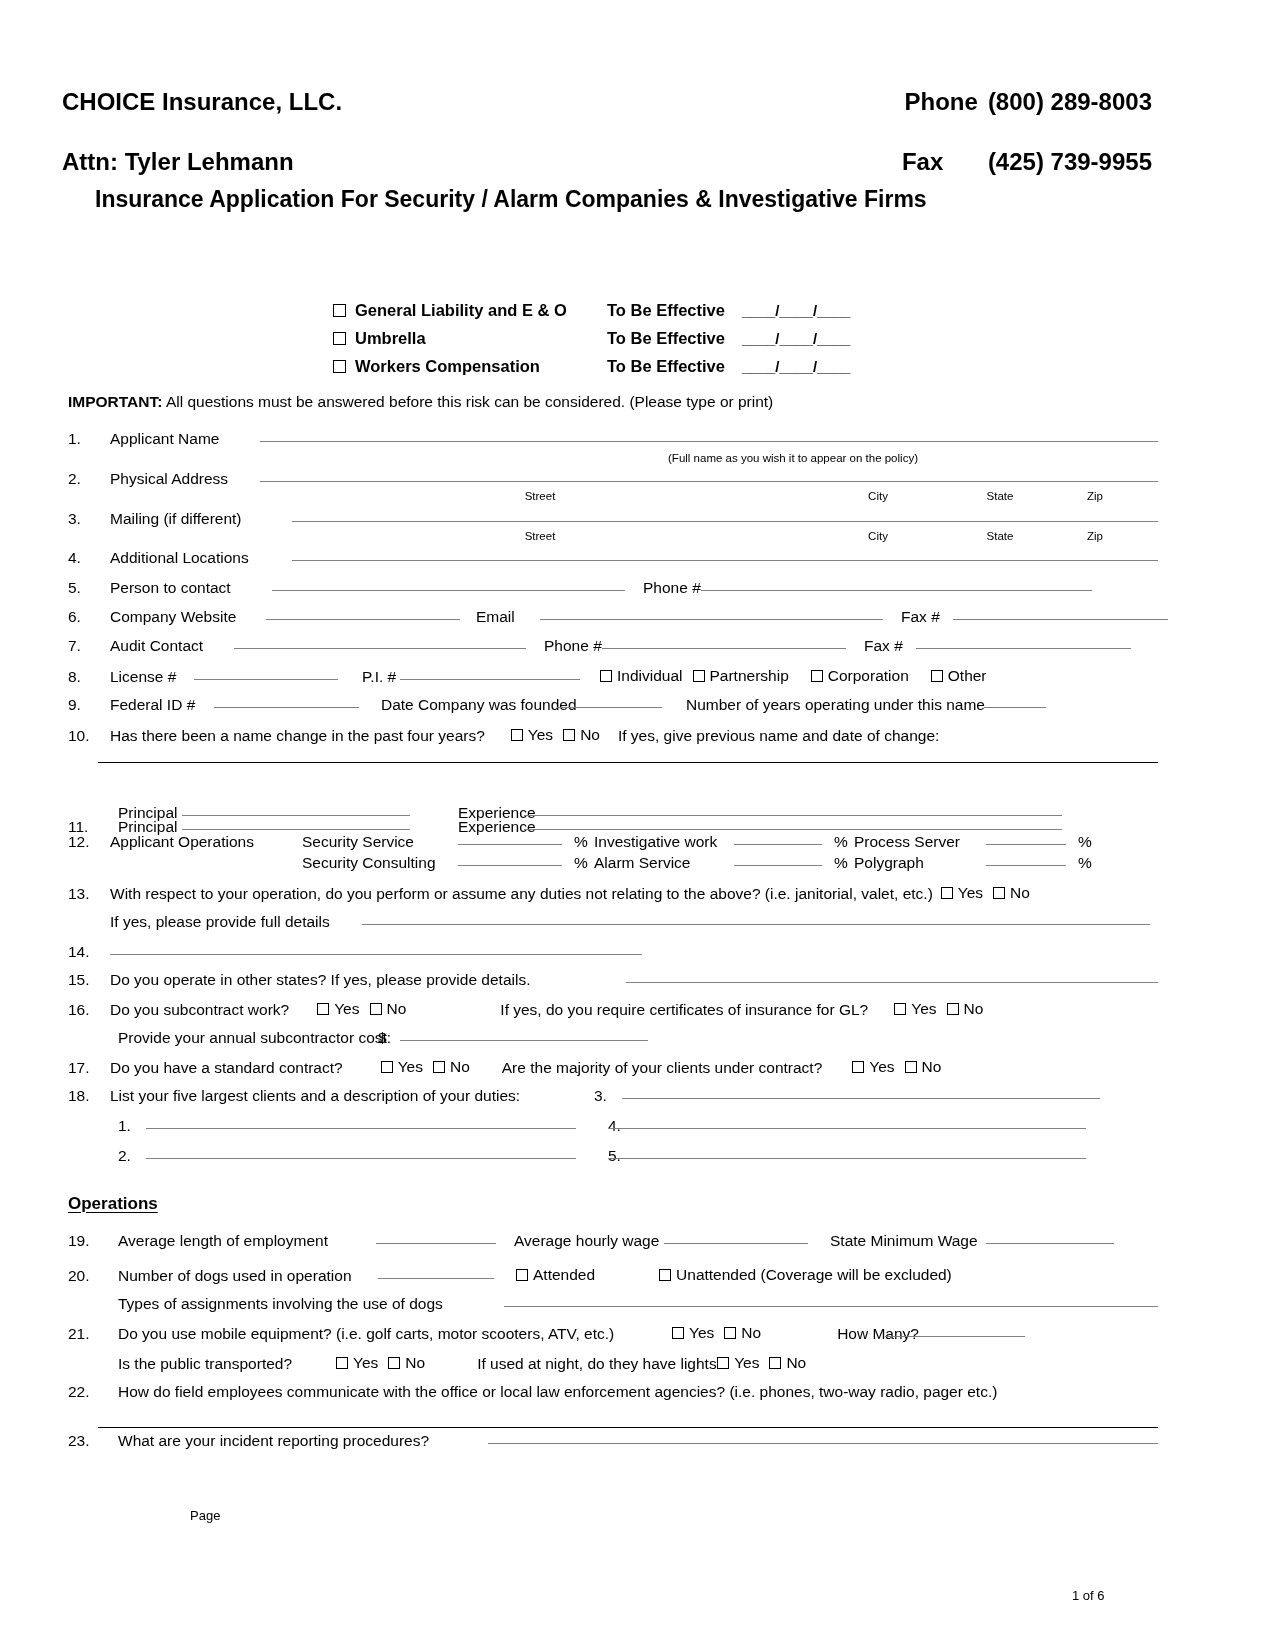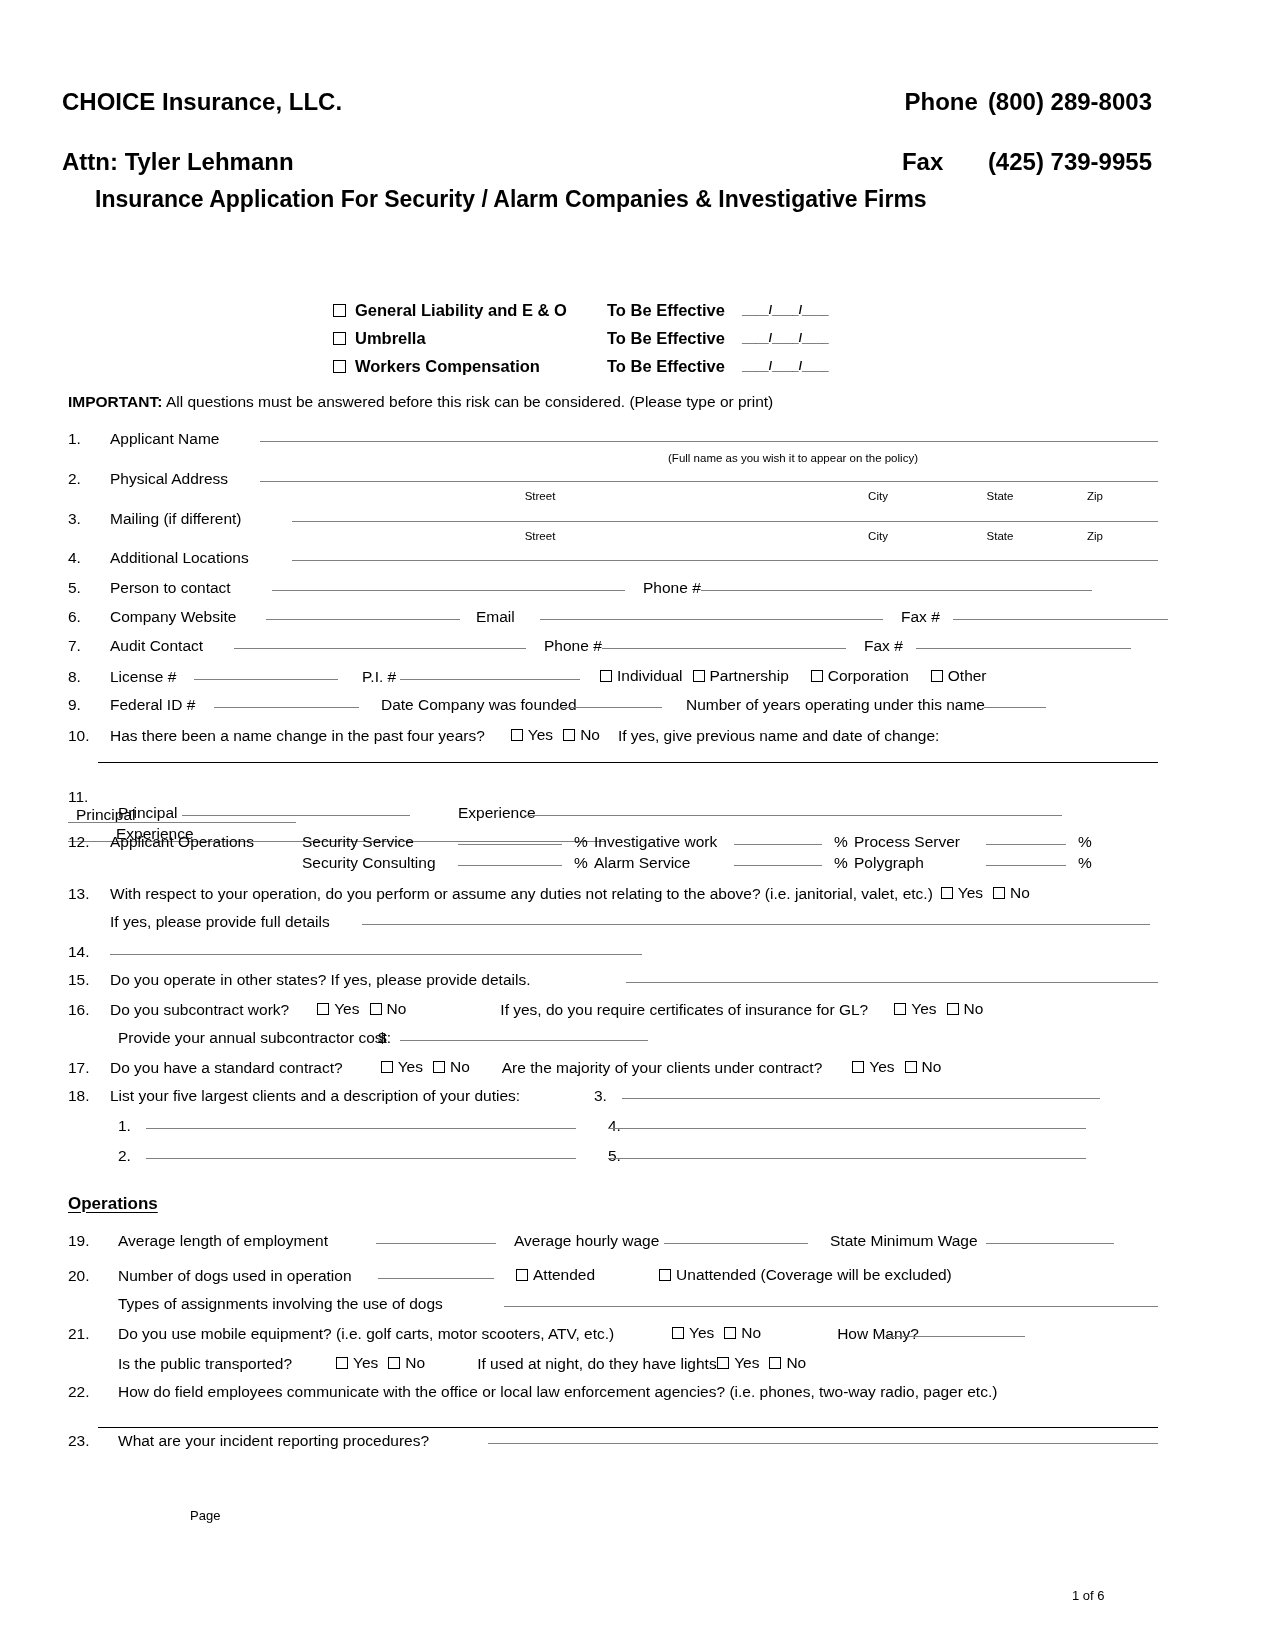--- a/index.html
+++ b/index.html
@@ -34,21 +34,21 @@
     position: absolute; left: 95px; top: 186px;
     font-size: 23px; font-weight: bold; white-space: nowrap;
   }
 
   
   .cov { position: absolute; left: 333px; top: 296px; }
   .cov-row { display: flex; align-items: center; height: 28px; font-size: 16.5px; font-weight: bold; }
   .cov-cb { margin-right: 9px; }
   .cov-name { width: 252px; }
   .cov-eff { width: 135px; }
-  .cov-date { letter-spacing: 0px; font-size: 12px; }
+  .cov-date { letter-spacing: 0px; font-size: 15px; }
 
   .chk {
     display: inline-block; width: 13px; height: 13px;
     border: 1.6px solid #000; background: #fff; vertical-align: middle;
     flex: 0 0 auto;
   }
   .chk-sm { width: 12px; height: 12px; border-width: 1.5px; }
 
   
   .important { position: absolute; left: 68px; top: 393px; font-size: 15.5px; }
@@ -231,21 +231,21 @@
       <span>Yes</span>
     </span>
     <span class="cbw">
       <span class="chk chk-sm"></span>
       <span>No</span>
     </span>
     <span style="margin-left:18px;">If yes, give previous name and date of change:</span>
   </div>
   <div class="ul ul-dk" style="position:absolute; left:98px; top:762px; width:1060px;"></div>
 
-  <div class="q" style="left:68px; top:788px;flex-direction:column;">
+  <div class="q" style="left:68px; top:818px;">
     <span class="qnum">11.</span>
     <span style="width:72px; padding-left:8px;">Principal</span>
     <span class="ul" style="width:228px;"></span>
     <span style="width:114px; padding-left:48px;">Experience</span>
     <span class="ul" style="width:538px;"></span>
   </div>
   <div class="q" style="left:68px; top:804px;">
     <span class="qnum"></span>
     <span style="width:72px; padding-left:8px;">Principal</span>
     <span class="ul" style="width:228px;"></span>

